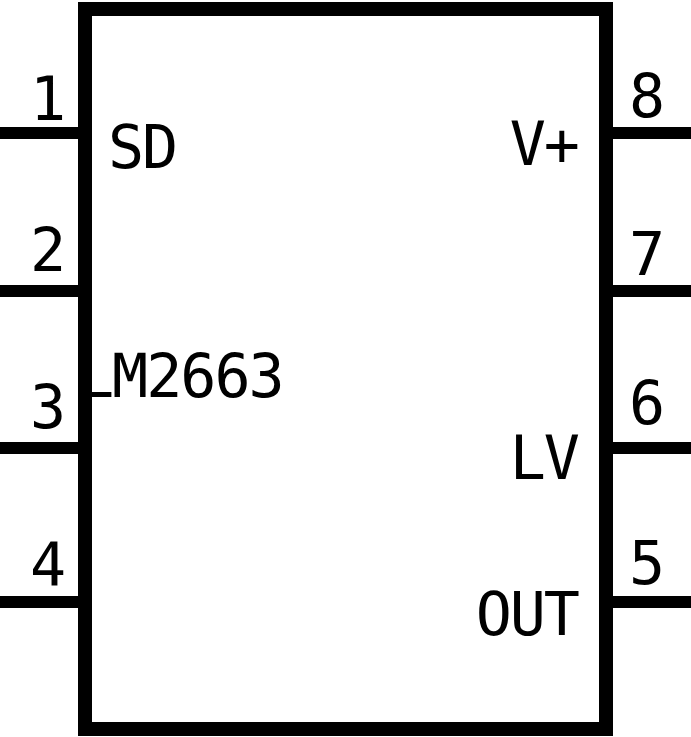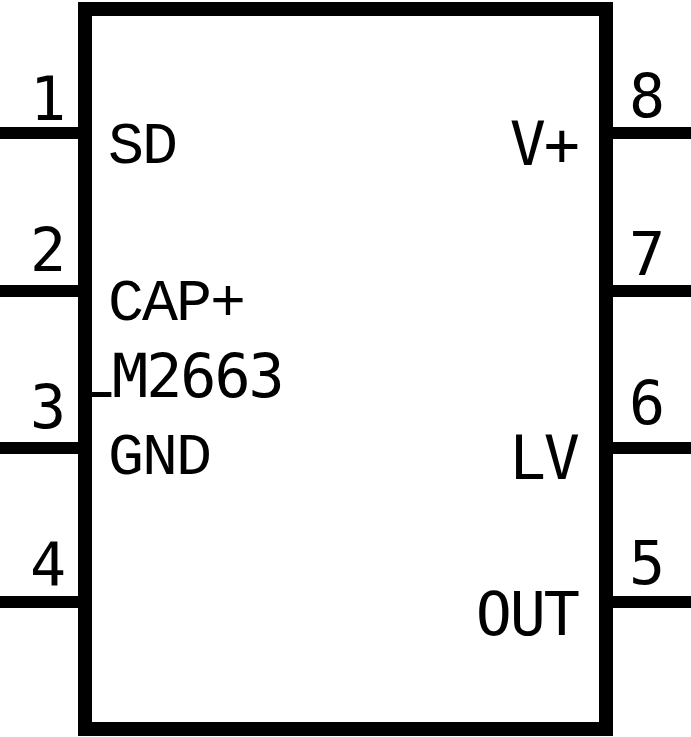--- a/index.html
+++ b/index.html
@@ -32,21 +32,21 @@
   .lead.right { left: 613px; }
   .txt {
     position: absolute;
     font-size: 60px;
     line-height: 60px;
     letter-spacing: -2px;
     white-space: nowrap;
   }
   .pin-num.leftnum  { left: 0; width: 64px; text-align: right; }
   .pin-num.rightnum { left: 629px; }
-  .pin-label.leftlbl  { left: 108px; font-family: Liberation Mono, monospace; }
+  .pin-label.leftlbl  { left: 108px; }
   .pin-label.rightlbl { right: 113px; text-align: right; }
   .chip-label {
     left: 78px;
     width: 560px;
     text-align: left;
   }
 </style>
 </head>
 <body>
 
@@ -70,20 +70,18 @@
   <div class="txt pin-num leftnum" style="top:220px">2</div>
   <div class="txt pin-num leftnum" style="top:377px">3</div>
   <div class="txt pin-num leftnum" style="top:535px">4</div>
 
   <div class="txt pin-num rightnum" style="top:66px">8</div>
   <div class="txt pin-num rightnum" style="top:224px">7</div>
   <div class="txt pin-num rightnum" style="top:373px">6</div>
   <div class="txt pin-num rightnum" style="top:533px">5</div>
 
   <div class="txt pin-label leftlbl" style="top:117px">SD</div>
-  <div class="txt pin-label leftlbl" style="top:274px">CAP+</div>
-  <div class="txt pin-label leftlbl" style="top:428px">GND</div>
 
   <div class="txt pin-label rightlbl" style="top:114px">V+</div>
   <div class="txt pin-label rightlbl" style="top:584px">OUT</div>
   <div class="txt pin-label rightlbl" style="top:428px">LV</div>
 
 </div>
 
 </body></html>

